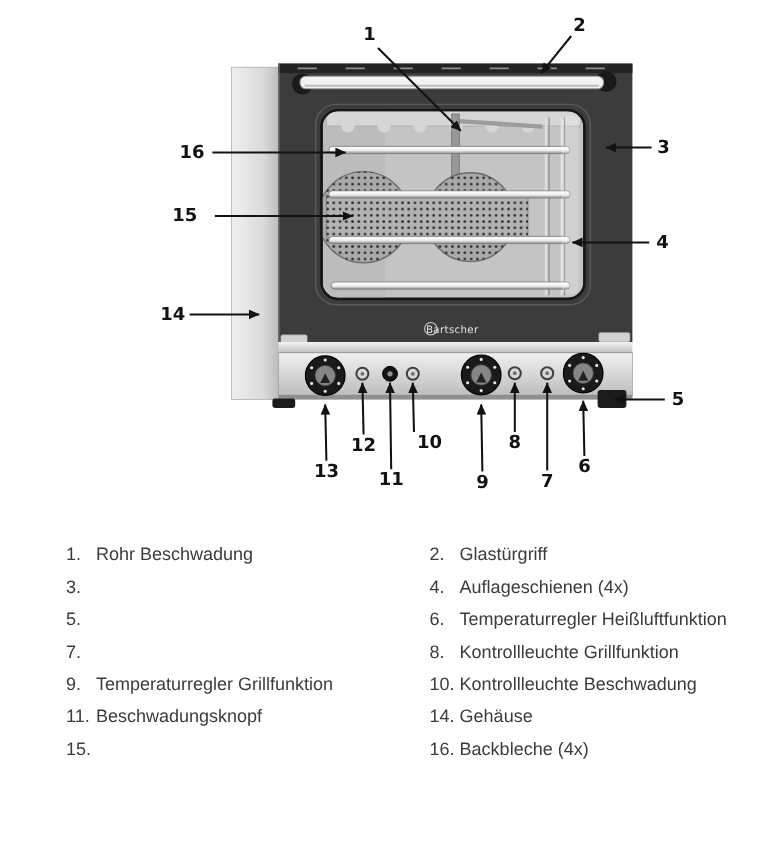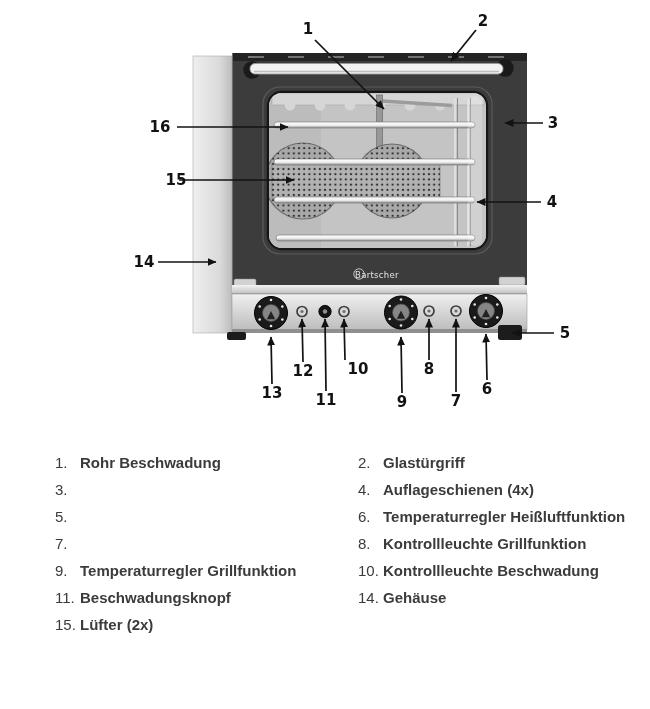--- a/index.html
+++ b/index.html
@@ -11,21 +11,21 @@
   .callout{position:absolute;transform:translate(-50%,-50%);
            font-family:"DejaVu Sans",sans-serif;font-weight:bold;
            font-size:15px;color:#121212;white-space:nowrap;line-height:1;}
   .legend{position:absolute;left:0;top:449px;width:650px;height:230px;}
   .legend-col{position:absolute;top:0;}
   .col-left{left:55px;width:300px;}
   .col-right{left:358px;width:290px;}
   .legend-item{display:flex;align-items:center;height:27px;
                font-size:15px;color:#3b3b3b;}
   .legend-num{flex:none;width:25px;}
-  .legend-label{flex:1;white-space:nowrap;font-weight:bold;}
+  .legend-label{flex:1;white-space:nowrap;}
 </style>
 </head>
 <body>
 
 <div class="stage">
 
   <div class="diagram">
     <svg width="650" height="445" viewBox="0 0 650 445">
       <defs>
         <marker id="arrow" markerUnits="userSpaceOnUse" markerWidth="10" markerHeight="9" refX="8.5" refY="4" orient="auto">
@@ -205,21 +205,21 @@
     <span class="callout" style="left:565px;top:333px">5</span>
     <span class="callout" style="left:487px;top:389px">6</span>
     <span class="callout" style="left:456px;top:401px">7</span>
     <span class="callout" style="left:429px;top:369px">8</span>
     <span class="callout" style="left:402px;top:402px">9</span>
     <span class="callout" style="left:358px;top:369px">10</span>
     <span class="callout" style="left:326px;top:400px">11</span>
     <span class="callout" style="left:303px;top:371px">12</span>
     <span class="callout" style="left:272px;top:393px">13</span>
     <span class="callout" style="left:144px;top:262px">14</span>
-    <span class="callout" style="left:176px;top:180px">15</span>
+    <span class="callout" style="left:154px;top:180px">15</span>
     <span class="callout" style="left:160px;top:127px">16</span>
   </div>
 
   <div class="legend">
     <div class="legend-col col-left">
       <div class="legend-item">
           <span class="legend-num">1.</span>
           <span class="legend-label">Rohr Beschwadung</span>
         </div>
       <div class="legend-item">
@@ -234,21 +234,20 @@
       <div class="legend-item">
           <span class="legend-num">9.</span>
           <span class="legend-label">Temperaturregler Grillfunktion</span>
         </div>
       <div class="legend-item">
           <span class="legend-num">11.</span>
           <span class="legend-label">Beschwadungsknopf</span>
         </div>
       <div class="legend-item">
           <span class="legend-num">15.</span>
-          <span class="legend-label">Lüfter (2x)</span>
         </div>
     </div>
     <div class="legend-col col-right">
       <div class="legend-item">
           <span class="legend-num">2.</span>
           <span class="legend-label">Glastürgriff</span>
         </div>
       <div class="legend-item">
           <span class="legend-num">4.</span>
           <span class="legend-label">Auflageschienen (4x)</span>
@@ -262,16 +261,20 @@
           <span class="legend-label">Kontrollleuchte Grillfunktion</span>
         </div>
       <div class="legend-item">
           <span class="legend-num">10.</span>
           <span class="legend-label">Kontrollleuchte Beschwadung</span>
         </div>
       <div class="legend-item">
           <span class="legend-num">14.</span>
           <span class="legend-label">Gehäuse</span>
         </div>
+      <div class="legend-item">
+          <span class="legend-num">16.</span>
+          <span class="legend-label">Backbleche (4x)</span>
+        </div>
     </div>
   </div>
 
 </div>
 
 </body></html>

